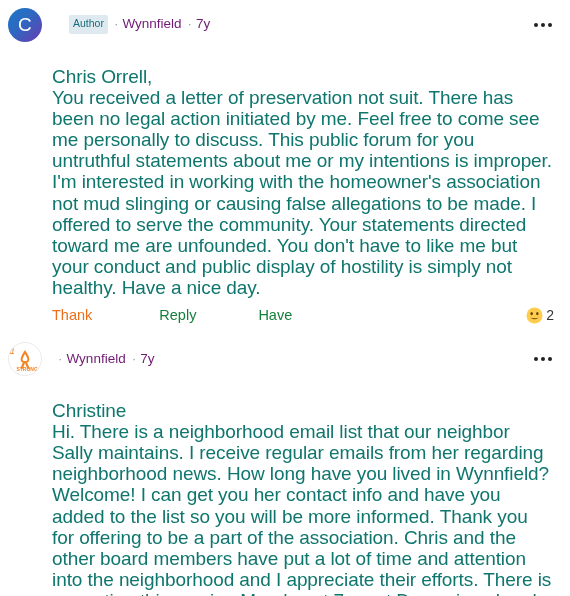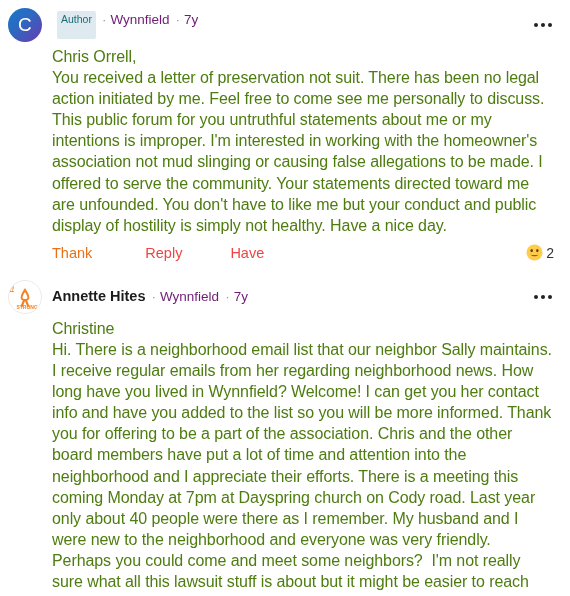--- a/index.html
+++ b/index.html
@@ -69,23 +69,23 @@
     font-weight: bold;
     color: #1c1c1c;
     font-size: 14.5px;
   }
   .author-badge {
     display: inline-block;
     background: #dfe9f0;
     color: #186e78;
     font-size: 10.5px;
     line-height: 12px;
-    padding: 2px 4px 14px 4px;
+    padding: 2px 4px 5px 4px;
     border-radius: 2px;
-    margin-left: 5px;
+    margin-left: 17px;
     font-weight: 500;
     position: relative;
     top: -1px;
   }
   .meta-sep {
     color: #9a9a9a;
     margin: 0 4px 0 6px;
     font-size: 13.5px;
   }
   .meta-text {
@@ -104,38 +104,40 @@
   .overflow-btn .dot {
     width: 4px;
     height: 4px;
     border-radius: 50%;
     background: #222222;
     display: block;
   }
   .comment-body {
     margin-left: 44px;
     margin-right: 8px;
-    font-size: 16px;
+    font-size: 19px;
     line-height: 21.1px;
-    color: #4d7c0f;
+    color: #0f766e;
     letter-spacing: -0.08px;
     white-space: pre-wrap;
     word-wrap: break-word;
     padding-top: 2px;
+    margin-top: 20px;
   }
   .actions {
     margin-left: 44px;
     display: flex;
     align-items: center;
     height: 34px;
     position: relative;
+    gap: 14px;
   }
   .action {
     font-size: 14.5px;
-    color: #ef4444;
+    color: #15803d;
     cursor: pointer;
     margin-right: 48px;
   }
   .action.thank {
     color: #e8701a;
     margin-right: 53px;
   }
   .reactions {
     position: absolute;
     right: 8px;
@@ -204,21 +206,20 @@
     <div class="comment-head c2-head">
       <div class="avatar avatar-ribbon">
         <svg class="ribbon-svg" width="34" height="34" viewBox="0 0 34 34">
           <circle cx="17" cy="17" r="16.5" fill="#ffffff"></circle>
           <text x="5.5" y="12" font-family="Liberation Sans, sans-serif" font-size="5" font-weight="bold" fill="#f5821f" transform="rotate(-90 5.5 12)">FIGHT</text>
           <text x="8" y="30" font-family="Liberation Sans, sans-serif" font-size="5.3" font-weight="bold" fill="#f5821f">STRONG</text>
           <path d="M17 7.5 C14 12 12.4 15 12.4 17.6 C12.4 19.4 13.4 20.6 14.7 20.6 L12.1 27.2 L14.3 28 L17 21.2 L19.7 28 L21.9 27.2 L19.3 20.6 C20.6 20.6 21.6 19.4 21.6 17.6 C21.6 15 20 12 17 7.5 Z M17 11.6 C18.7 14.3 19.6 16.2 19.6 17.6 C19.6 18.5 19.1 19 18.4 19 L15.6 19 C14.9 19 14.4 18.5 14.4 17.6 C14.4 16.2 15.3 14.3 17 11.6 Z" fill="#f5821f"></path>
         </svg>
       </div>
       <div class="head-meta">
-        <span class="author-name">Annette Hites</span>
         <span class="meta-sep">·</span>
         <span class="meta-text">Wynnfield</span>
         <span class="meta-sep">·</span>
         <span class="meta-text">7y</span>
       </div>
       <div class="overflow-btn">
         <span class="dot"></span>
         <span class="dot"></span>
         <span class="dot"></span>
       </div>

